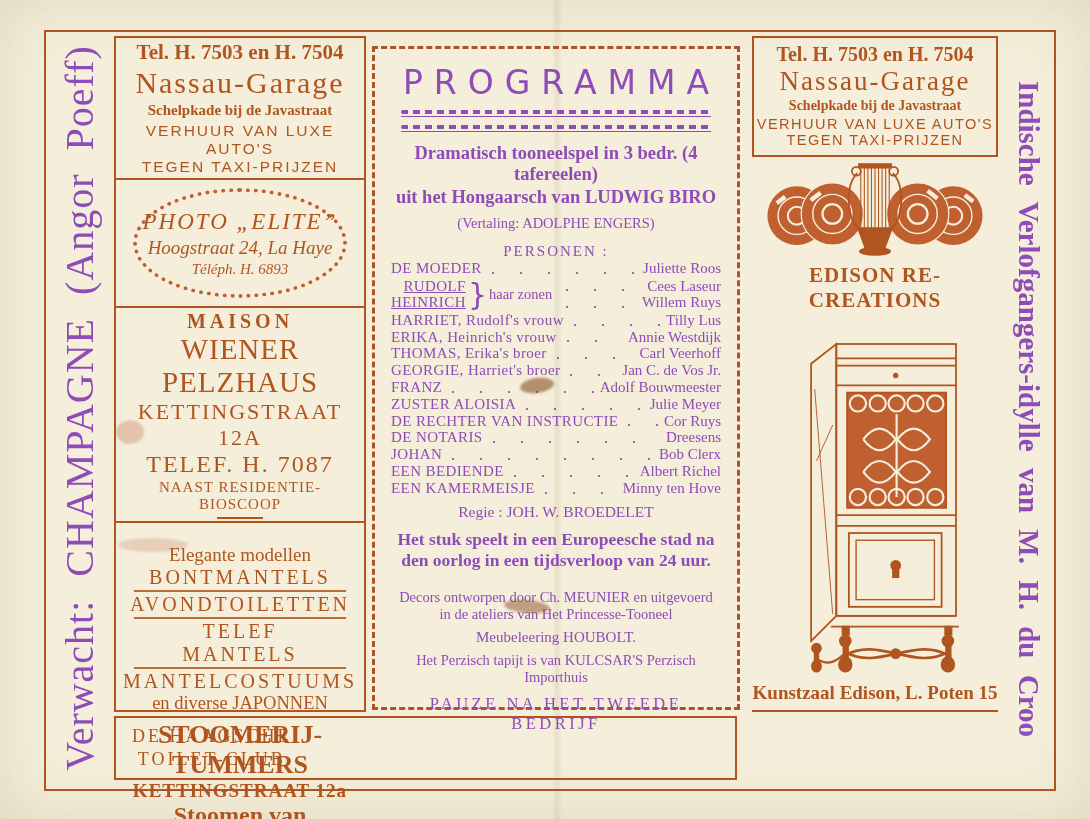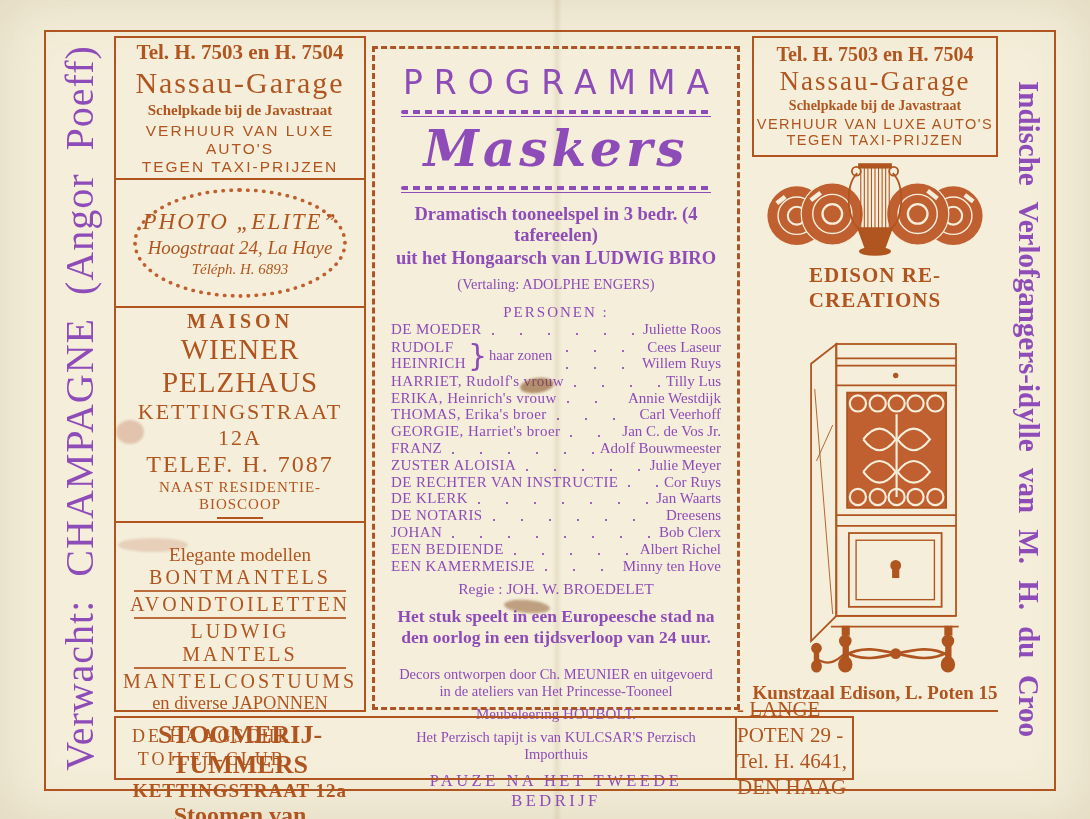--- a/index.html
+++ b/index.html
@@ -68,21 +68,21 @@
   .sub2{font:700 18.5px "Liberation Serif",serif;margin-top:2px;}
   .transl{font:400 14.5px "Liberation Serif",serif;margin-top:7px;}
   .personen{font:400 15px "Liberation Serif",serif;letter-spacing:2px;margin-top:11px;}
   .cast{font:400 15px "Liberation Serif",serif;}
   .cast-row{display:flex;line-height:16.8px;}
   .role{white-space:nowrap;letter-spacing:.4px;}
   .actor{white-space:nowrap;}
   .leader{flex:1;height:2px;align-self:flex-end;margin:0 6px 3px 10px;
     background-image:repeating-linear-gradient(90deg,rgba(142,76,184,.85) 0 2px,transparent 2px 28px);}
   .cast-group{display:flex;align-items:center;}
-  .cg-roles{text-align:left;}
+  .cg-roles{text-align:right;text-decoration:underline;}
   .cg-roles .role{line-height:16.8px;}
   .cg-brace{font:400 30px "DejaVu Sans",sans-serif;margin:0 2px;}
   .cg-note{font:400 14.5px "Liberation Serif",serif;margin-right:4px;}
   .cg-actors{flex:1;}
   .regie{font:400 15.5px "Liberation Serif",serif;margin-top:6px;}
   .setting{font:700 17.5px "Liberation Serif",serif;margin-top:8px;line-height:21px;}
   .decors{font:400 14.5px "Liberation Serif",serif;margin-top:18px;line-height:17px;padding:0 6px;}
   .meub{font:400 15px "Liberation Serif",serif;margin-top:6px;}
   .tapijt{font:400 14.5px "Liberation Serif",serif;margin-top:6px;}
   .pauze{font:400 16.5px "Liberation Serif",serif;letter-spacing:3.5px;margin-top:8px;}
@@ -140,38 +140,37 @@
       <div class="maison-4">TELEF. H. 7087</div>
       <div class="maison-5">NAAST RESIDENTIE-BIOSCOOP</div>
       <div class="mini-rule"></div>
     </div>
     <div class="sec" style="flex:0 0 168px;">
       <div class="mode-h">Elegante modellen</div>
       <div class="mode-item">BONTMANTELS</div>
       <div class="mode-rule"></div>
       <div class="mode-item">AVONDTOILETTEN</div>
       <div class="mode-rule"></div>
-      <div class="mode-item">LUDWIG</div>
+      <div class="mode-item">TELEF</div>
       <div class="mode-item">MANTELS</div>
       <div class="mode-rule"></div>
       <div class="mode-item">MANTELCOSTUUMS</div>
       <div class="mode-f">en diverse JAPONNEN</div>
     </div>
     <div class="sec">
       <div class="sto-1">STOOMERIJ-TUMMERS</div>
       <div class="sto-2">KETTINGSTRAAT 12a</div>
       <div class="sto-3">Stoomen van Handschoenen</div>
 
     </div>
   </div>
 
   <div class="center-panel">
     <div class="prog-h">PROGRAMMA</div>
     <div class="pdivider"></div>
-    <div class="mask-title">Maskers</div>
     <div class="pdivider"></div>
     <div class="sub1">Dramatisch tooneelspel in 3 bedr. (4 tafereelen)</div>
     <div class="sub2">uit het Hongaarsch van LUDWIG BIRO</div>
     <div class="transl">(Vertaling: ADOLPHE ENGERS)</div>
     <div class="personen">PERSONEN :</div>
 
     <div class="cast">
       <div class="cast-row">
         <span class="role">DE MOEDER</span>
           <span class="leader"></span>
@@ -222,25 +221,20 @@
         </div>
       <div class="cast-row">
           <span class="role">ZUSTER ALOISIA</span>
           <span class="leader"></span>
           <span class="actor">Julie Meyer</span>
         </div>
       <div class="cast-row">
           <span class="role">DE RECHTER VAN INSTRUCTIE</span>
           <span class="leader"></span>
           <span class="actor">Cor Ruys</span>
-        </div>
-      <div class="cast-row">
-          <span class="role">DE KLERK</span>
-          <span class="leader"></span>
-          <span class="actor">Jan Waarts</span>
         </div>
       <div class="cast-row">
           <span class="role">DE NOTARIS</span>
           <span class="leader"></span>
           <span class="actor">Dreesens</span>
         </div>
       <div class="cast-row">
           <span class="role">JOHAN</span>
           <span class="leader"></span>
           <span class="actor">Bob Clerx</span>
@@ -376,23 +370,19 @@
     <div class="caption-box">Kunstzaal Edison, L. Poten 15</div>
   </div>
 
   <div class="footer">
     <div class="f-left">
       <div class="club">
         <div>DE HAAGSCHE</div>
         <div>TOILET-CLUB</div>
       </div>
     </div>
-    <div class="f-right">
-      <div>-  LANGE POTEN 29  -</div>
-      <div>Tel. H. 4641, DEN HAAG</div>
-    </div>
   </div>
 
   <div class="stain" style="left:520px;top:378px;width:34px;height:15px;background:#7d4315;opacity:.55;transform:rotate(-8deg);"></div>
   <div class="stain" style="left:504px;top:600px;width:46px;height:13px;background:#7d4315;opacity:.45;transform:rotate(5deg);"></div>
   <div class="stain" style="left:116px;top:420px;width:28px;height:24px;background:#b04a30;opacity:.25;"></div>
   <div class="stain" style="left:118px;top:538px;width:70px;height:14px;background:#b04a30;opacity:.18;"></div>
 </div>
 
 </body></html>

